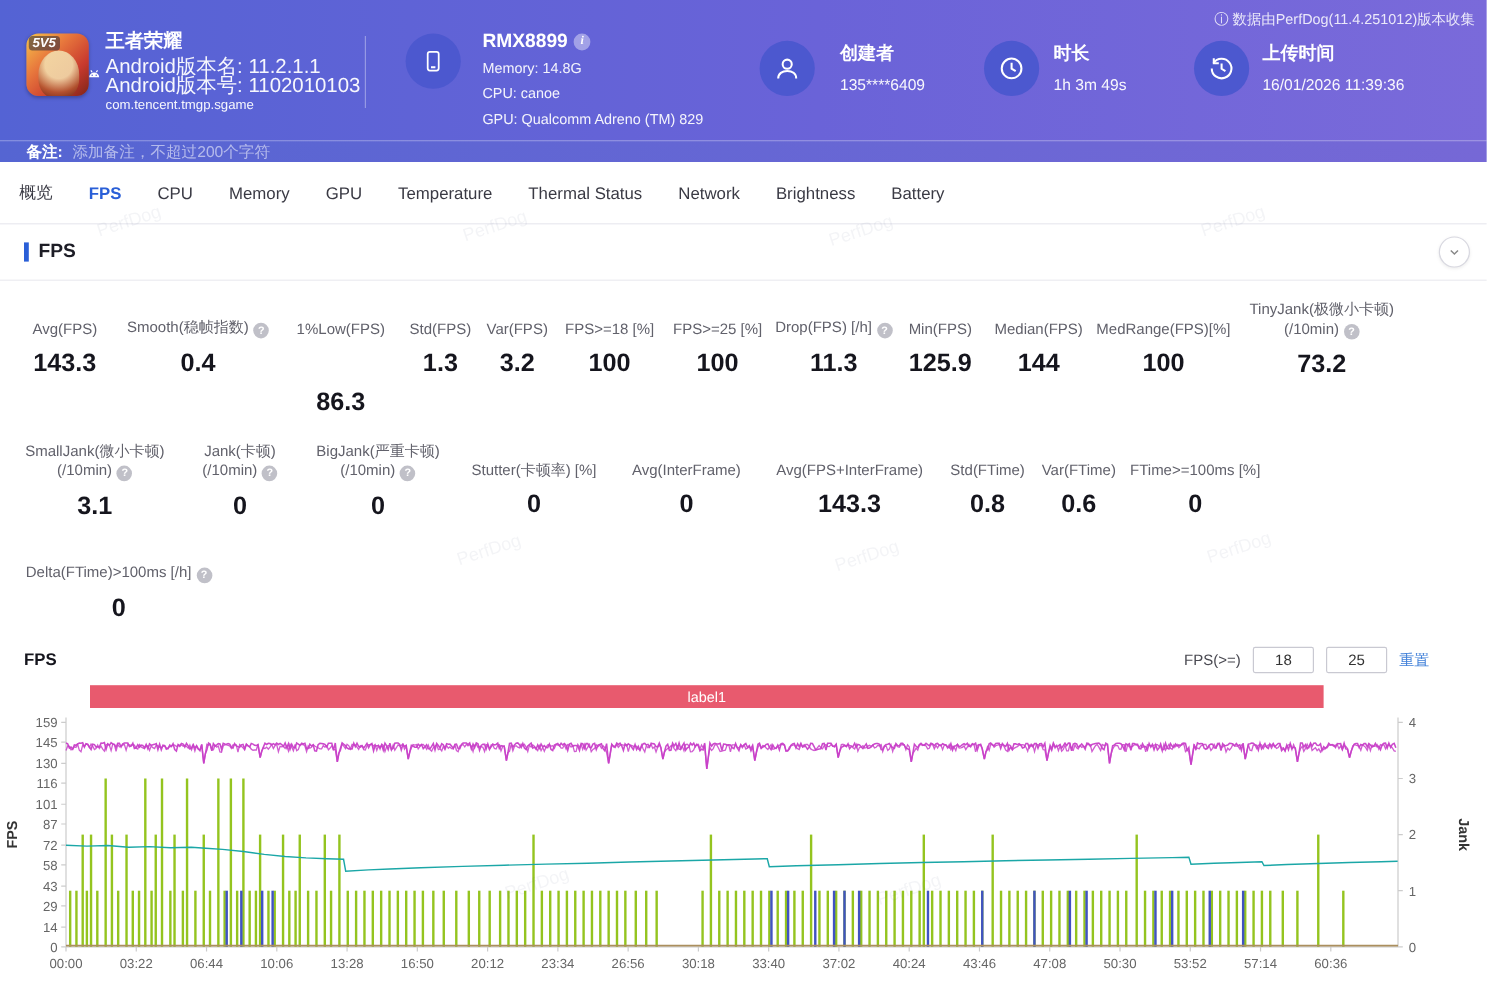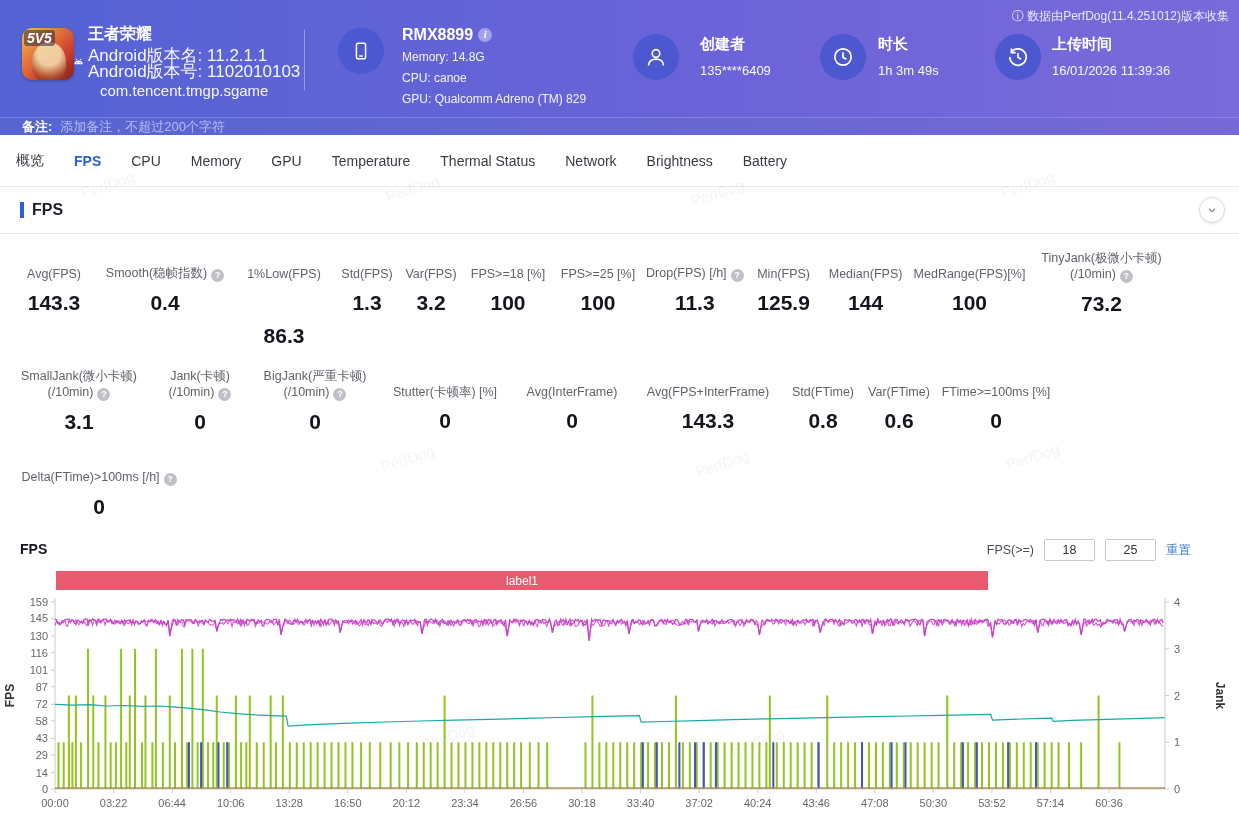--- a/index.html
+++ b/index.html
@@ -6,28 +6,28 @@
   html,body { width:1239px; height:824px; overflow:hidden; background:#fff;
     font-family:"Liberation Sans", sans-serif; }
   .page { position:relative; width:1239px; height:824px; }
 
   
   .header { position:relative; height:117px;
     background:linear-gradient(90deg,#5463d4,#6a63d8 55%,#7a6ada); color:#fff; }
   .app-icon { position:absolute; left:22px; top:28px; width:52px; height:52px; border-radius:10px;
     background:linear-gradient(135deg,#f6c44a 0%,#e8793d 35%,#c93a2e 70%,#7e2418 100%);
     box-shadow:0 1px 3px rgba(0,0,0,.25); overflow:hidden; }
-  .app-icon .badge5v5 { position:absolute; left:2px; top:2px; font-size:14px; font-weight:bold;
+  .app-icon .badge5v5 { position:absolute; left:2px; top:2px; font-size:11px; font-weight:bold;
     color:#fff; background:rgba(40,40,60,.55); padding:0 3px; border-radius:3px; font-style:italic; }
   .app-icon .face { position:absolute; left:10px; top:14px; width:34px; height:40px; border-radius:50% 50% 40% 40%;
     background:radial-gradient(circle at 50% 30%, #f4e3b2 0 35%, #b2552f 70%, #5d1d12 100%); opacity:.85; }
   .app-name { position:absolute; left:88px; top:24px; font-size:16px; font-weight:bold; }
   .android-rows { position:absolute; left:88px; top:48px; font-size:17px; line-height:16px; color:rgba(255,255,255,.95); }
   .android-robot { position:absolute; left:-16px; top:8px; }
-  .pkg { position:absolute; left:100px; top:82px; font-size:15px; color:rgba(255,255,255,.95); }
+  .pkg { position:absolute; left:88px; top:82px; font-size:11px; color:rgba(255,255,255,.95); }
   .vdiv { position:absolute; left:304px; top:30px; width:1px; height:60px; background:rgba(255,255,255,.35); }
 
   .circle-ic { position:absolute; border-radius:50%; background:#4c58cf; display:flex; align-items:center; justify-content:center; }
   .dev-circle { left:338px; top:28px; width:46px; height:46px; }
   .dev-model { position:absolute; left:402px; top:26px; font-size:16px; font-weight:bold; }
   .dev-line { position:absolute; left:402px; font-size:12px; color:rgba(255,255,255,.93); }
   .info-dot { display:inline-block; width:14px; height:14px; border-radius:50%; background:rgba(255,255,255,.4);
     color:#fff; font-size:10px; line-height:14px; text-align:center; font-style:italic; font-family:"Liberation Serif",serif;
     vertical-align:2px; margin-left:5px; }
   .meta-block .mlabel { font-size:15px; font-weight:bold; }
@@ -66,21 +66,21 @@
 
   
   .chart-head { position:relative; height:30px; margin-top:18px; }
   .chart-label { position:absolute; left:20px; top:4px; font-size:14px; font-weight:bold; color:#15151d; }
   .controls { position:absolute; right:48px; top:2px; display:flex; align-items:center; gap:10px; }
   .controls .cl { font-size:12.5px; color:#4a4a52; }
   .fps-input { width:51px; height:22px; border:1px solid #c9c9d2; border-radius:2px; text-align:center;
     font-size:12.5px; color:#333; font-family:"Liberation Sans",sans-serif; }
   .reset-link, .hideall-link { font-size:12.5px; color:#3f7fd8; cursor:pointer; text-decoration:none; }
 
-  .banner { margin-left:56px; width:932px; height:19px; background:#e85a6e; color:#fff; font-size:12px;
+  .banner { margin-left:75px; width:1028px; height:19px; background:#e85a6e; color:#fff; font-size:12px;
     display:flex; align-items:center; justify-content:center; margin-top:4px; }
 
   .chart-wrap { position:relative; width:1239px; height:232px; }
   .scrollbar { position:relative; margin-left:55px; margin-top:2px; width:1115px; height:13px;
     background:#4db4ea; border-radius:2px; }
   .sb-handle { position:absolute; top:0; width:17px; height:13px; background:#f0f0f0; border:1px solid #aab;
     border-radius:2px; cursor:ew-resize; }
   .sb-handle::after { content:""; position:absolute; left:4px; top:3px; width:8px; height:7px;
     background:repeating-linear-gradient(90deg,#99a 0 1px,transparent 1px 3px); }
   .sb-left { left:0; } .sb-right { right:0; }

